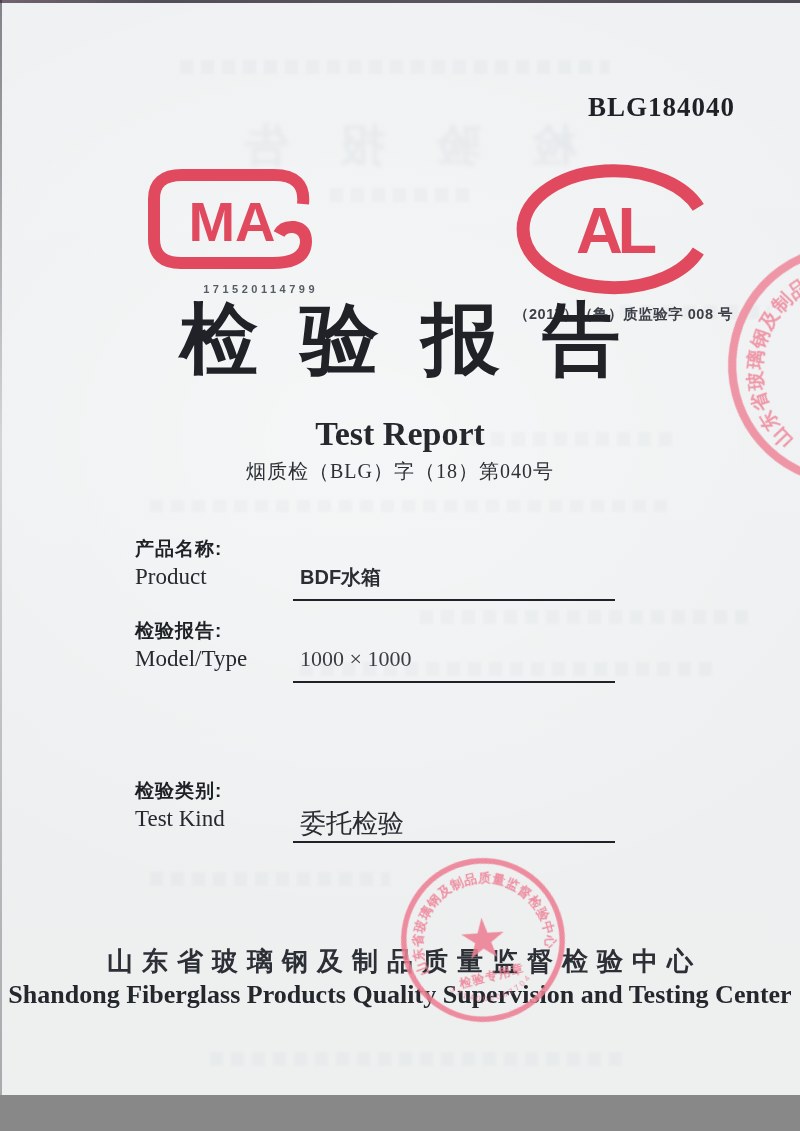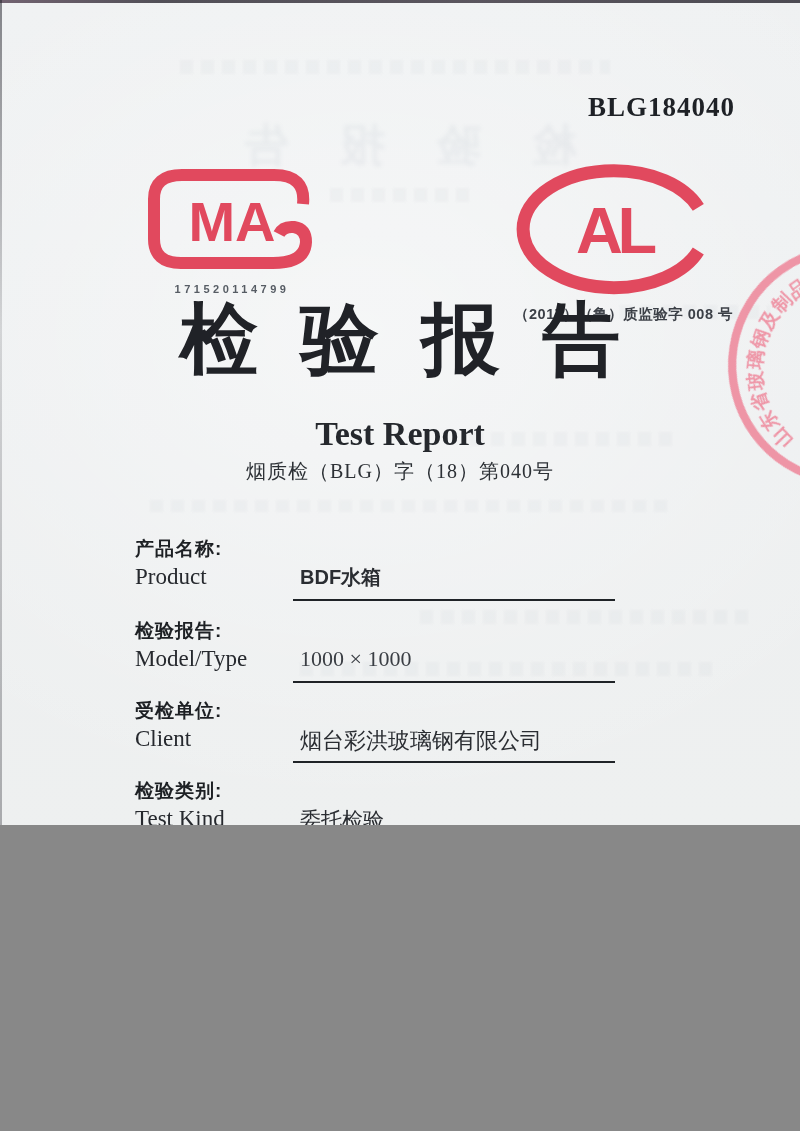--- a/index.html
+++ b/index.html
@@ -1,17 +1,17 @@
 <!DOCTYPE html>
 <html><head>
 <meta charset="utf-8">
 <style>
   html,body{margin:0;padding:0;background:#888;}
   .page{
-    position:relative;width:800px;height:825px;overflow:hidden;
+    position:relative;width:800px;height:1095px;overflow:hidden;
     background:
       radial-gradient(ellipse 900px 700px at 45% 40%, rgba(255,255,255,.45), rgba(255,255,255,0) 70%),
       linear-gradient(178deg,#eff1f2 0%,#edeff0 55%,#eef0f0 100%);
     font-family:"Liberation Sans","DejaVu Sans",sans-serif;
     color:#23262b;
   }
   .scan-edge-top{position:absolute;top:0;left:0;width:100%;height:3px;
     background:linear-gradient(90deg,#5c4a5a,#36333c 20%,#403a44 60%,#2f2d36);opacity:.85;}
   .scan-edge-left{position:absolute;top:0;left:0;width:2px;height:100%;
     background:linear-gradient(180deg,rgba(40,40,48,.55),rgba(40,40,48,.15) 40%,rgba(40,40,48,.35));}
@@ -32,21 +32,21 @@
   .g7{top:662px;left:300px;width:420px;}
   .g8{top:872px;left:150px;width:240px;}
   .g9{top:1052px;left:210px;width:420px;}
   
   .report-code{
     position:absolute;top:92px;left:588px;width:200px;
     font-family:"Liberation Serif","DejaVu Serif",serif;
     font-weight:bold;font-size:27px;letter-spacing:1px;color:#1e2126;
   }
   
-  .cma{position:absolute;top:166px;left:146px;width:172px;text-align:center;}
+  .cma{position:absolute;top:166px;left:146px;width:172px;text-align:right;}
   .cma-num{margin-top:7px;font-size:11px;font-weight:bold;letter-spacing:3.5px;color:#565c64;}
   .cal{position:absolute;top:163px;left:514px;width:200px;text-align:center;}
   .cal-text{margin-top:6px;font-size:14.5px;font-weight:bold;letter-spacing:.5px;color:#3b3f46;white-space:nowrap;}
   
   .title-cn{
     position:absolute;top:288px;left:0;width:100%;text-align:center;
     font-size:78px;font-weight:bold;color:#202227;
     letter-spacing:.55em;text-indent:.55em;white-space:nowrap;
   }
   .title-en{
@@ -58,21 +58,21 @@
     position:absolute;top:458px;left:0;width:100%;text-align:center;
     font-family:"Liberation Serif","DejaVu Serif",serif;
     font-size:20px;letter-spacing:1px;color:#2d3136;
   }
   
   .field{position:absolute;left:135px;width:520px;height:74px;}
   .f1{top:536px;} .f2{top:618px;} .f3{top:698px;} .f4{top:778px;}
   .fl-cn{position:absolute;top:0;left:0;font-size:19px;font-weight:bold;color:#1d2024;letter-spacing:1px;}
   .fl-en{position:absolute;top:28px;left:0;font-size:23px;color:#26292e;
     font-family:"Liberation Serif","DejaVu Serif",serif;}
-  .fv{position:absolute;top:28px;left:165px;font-size:21px;color:#2a2d32;
+  .fv{position:absolute;top:28px;left:165px;font-size:26px;color:#2a2d32;
     font-family:"Liberation Serif","DejaVu Serif",serif;white-space:nowrap;}
   .f1 .fv{font-family:"Liberation Sans","DejaVu Sans",sans-serif;font-weight:bold;font-size:20px;}
   .f2 .fv{font-size:22px;color:#3a3e44;}
   .f3 .fv{font-size:22px;}
   .fu{position:absolute;top:63px;left:158px;width:322px;height:2px;background:#1f2327;}
   
   .org-cn{
     position:absolute;top:944px;left:0;width:100%;text-align:center;
     font-family:"Liberation Serif","DejaVu Serif",serif;
     font-weight:600;font-size:26px;letter-spacing:9px;text-indent:9px;color:#2c2f35;white-space:nowrap;
@@ -134,26 +134,20 @@
     <span class="fl-en">Product</span>
     <span class="fv">BDF水箱</span>
     <span class="fu"></span>
   </div>
   <div class="field f2">
     <span class="fl-cn">检验报告:</span>
     <span class="fl-en">Model/Type</span>
     <span class="fv">1000 × 1000</span>
     <span class="fu"></span>
   </div>
-  <div class="field f3">
-    <span class="fl-cn">受检单位:</span>
-    <span class="fl-en">Client</span>
-    <span class="fv">烟台彩洪玻璃钢有限公司</span>
-    <span class="fu"></span>
-  </div>
   <div class="field f4">
     <span class="fl-cn">检验类别:</span>
     <span class="fl-en">Test Kind</span>
     <span class="fv">委托检验</span>
     <span class="fu"></span>
   </div>
 
   <div class="org-cn">山东省玻璃钢及制品质量监督检验中心</div>
   <div class="org-en">Shandong Fiberglass Products Quality Supervision and Testing Center</div>
 

